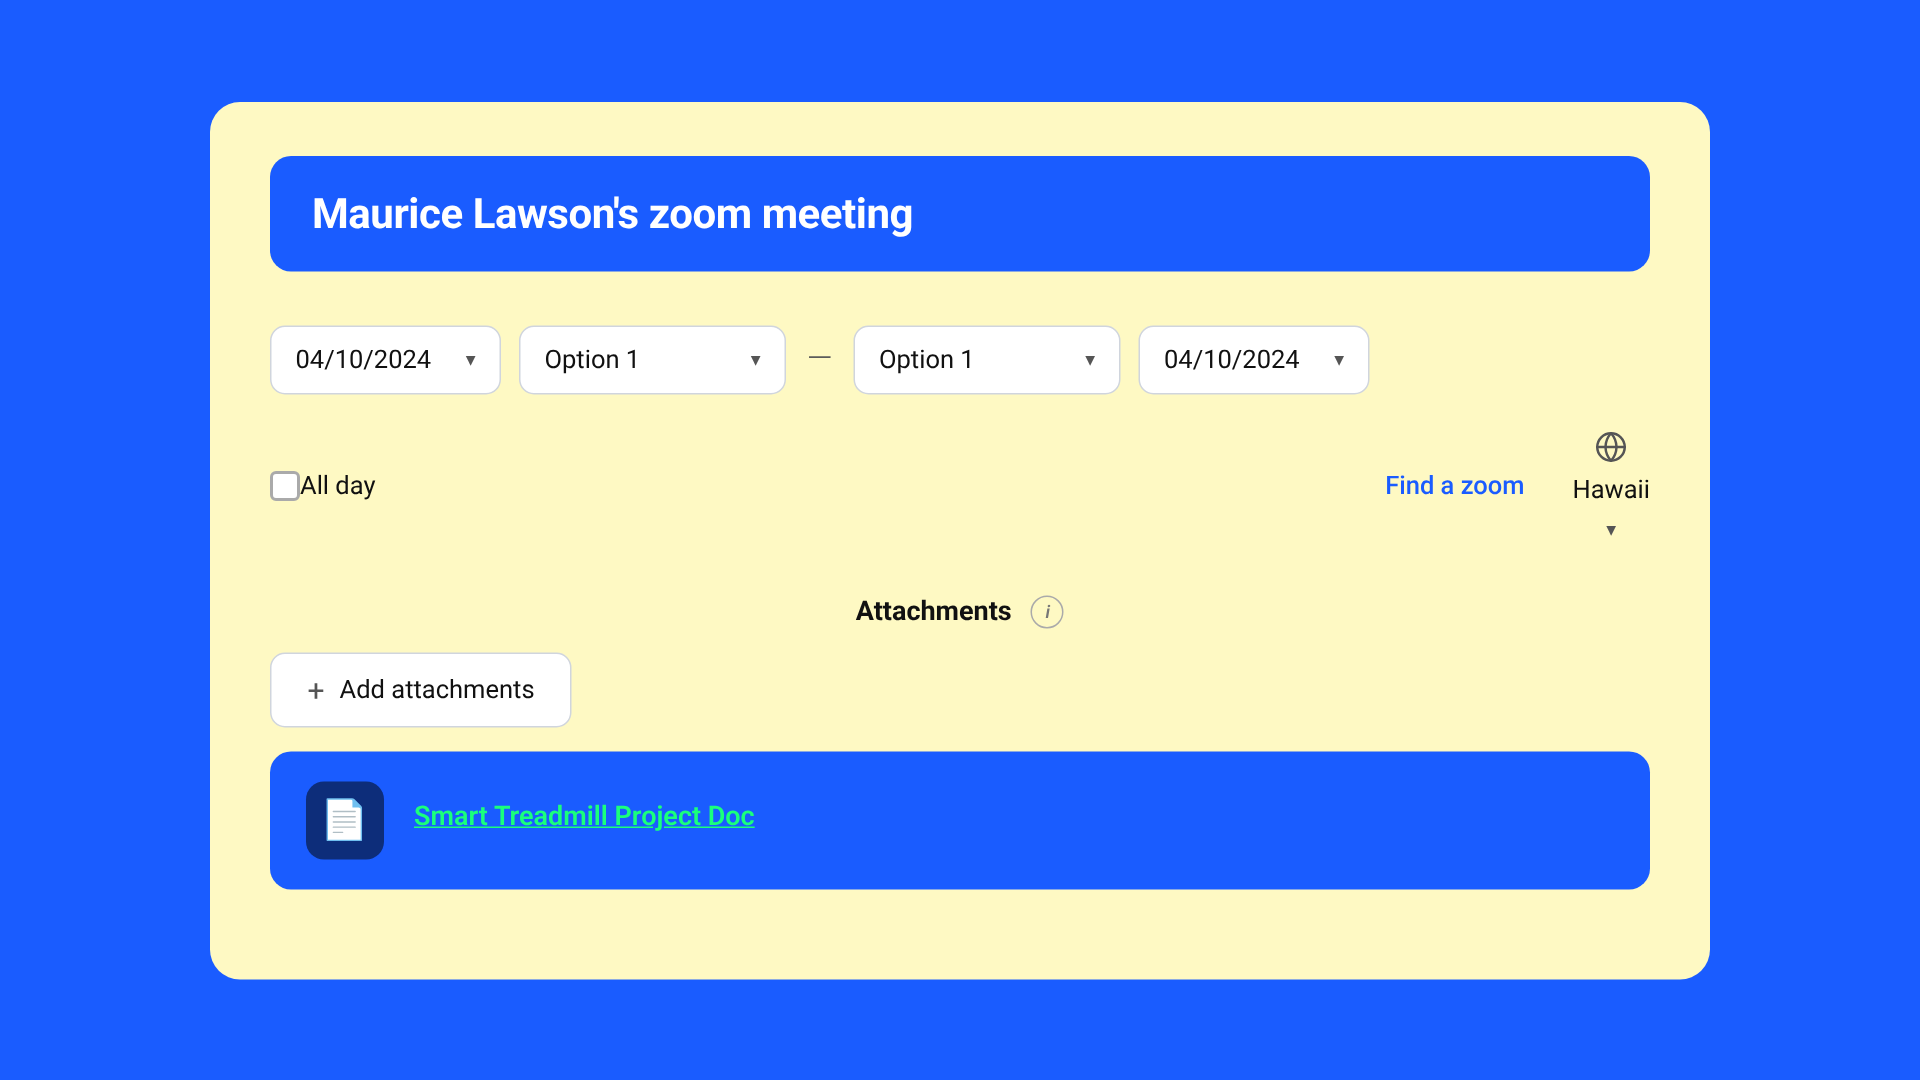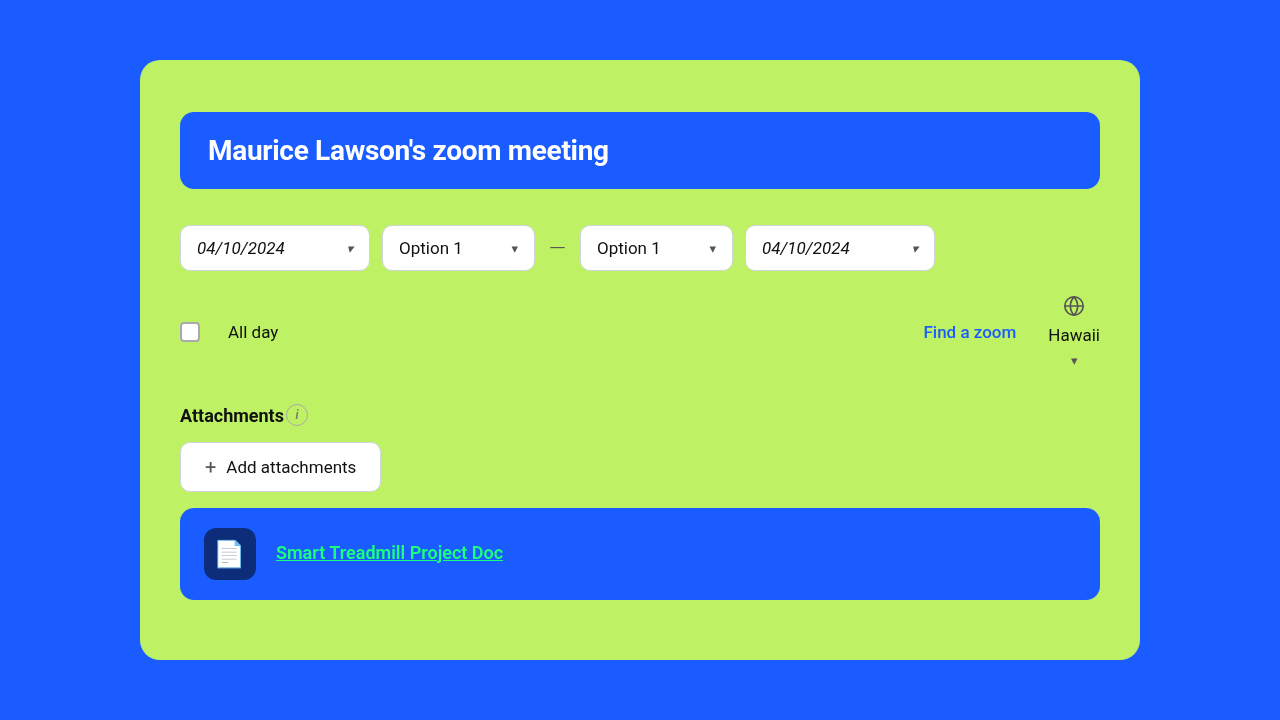--- a/index.html
+++ b/index.html
@@ -13,23 +13,23 @@
       width: 1280px;
       height: 720px;
       background-color: #1a5cff;
       display: flex;
       align-items: center;
       justify-content: center;
       overflow: hidden;
     }
 
     .card {
-      background: #bef264;
+      background: #fef9c3;
       border-radius: 20px;
-      padding: 52px 40px 40px 40px;
+      padding: 36px 40px 40px 40px;
       width: 1000px;
       min-height: 560px;
     }
 
     .title-bar {
       background: #1a5cff;
       border-radius: 14px;
       padding: 22px 28px;
       margin-bottom: 36px;
     }
@@ -65,46 +65,45 @@
       color: #111;
       font-weight: 400;
     }
 
     .select-box .chevron {
       font-size: 13px;
       color: #555;
     }
 
     .date-select {
-      width: 190px;
-      font-style: italic;
+      width: 154px;
     }
 
     .option-select {
-      width: 153px;
+      width: 178px;
     }
 
     .dash {
       font-size: 22px;
       color: #555;
       font-weight: 300;
       padding: 0 2px;
     }
 
     .options-row {
       display: flex;
       align-items: center;
       gap: 32px;
       margin-bottom: 36px;
     }
 
     .allday-check {
       display: flex;
       align-items: flex-end;
-      gap: 28px;
+      gap: 0;
       cursor: pointer;
     }
 
     .checkbox {
       width: 20px;
       height: 20px;
       border: 2px solid #aaa;
       border-radius: 4px;
       background: #fff;
       flex-shrink: 0;
@@ -152,22 +151,23 @@
       color: #555;
     }
 
     .attachments-section {
       margin-bottom: 20px;
     }
 
     .attachments-header {
       display: flex;
       align-items: center;
-      gap: 2px;
+      gap: 13px;
       margin-bottom: 16px;
+      justify-content: center;
     }
 
     .attachments-title {
       font-size: 18px;
       font-weight: 700;
       color: #111;
     }
 
     .info-icon {
       width: 22px;

